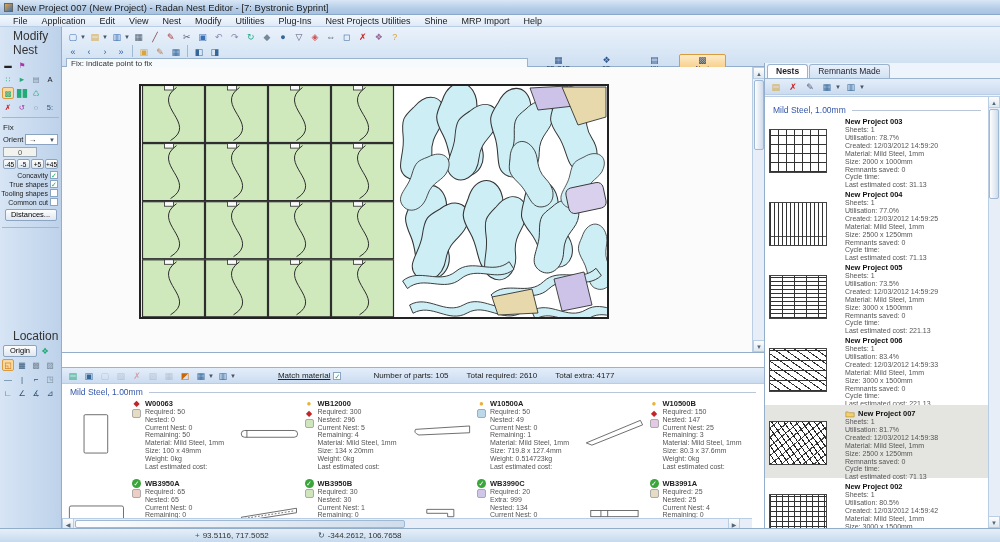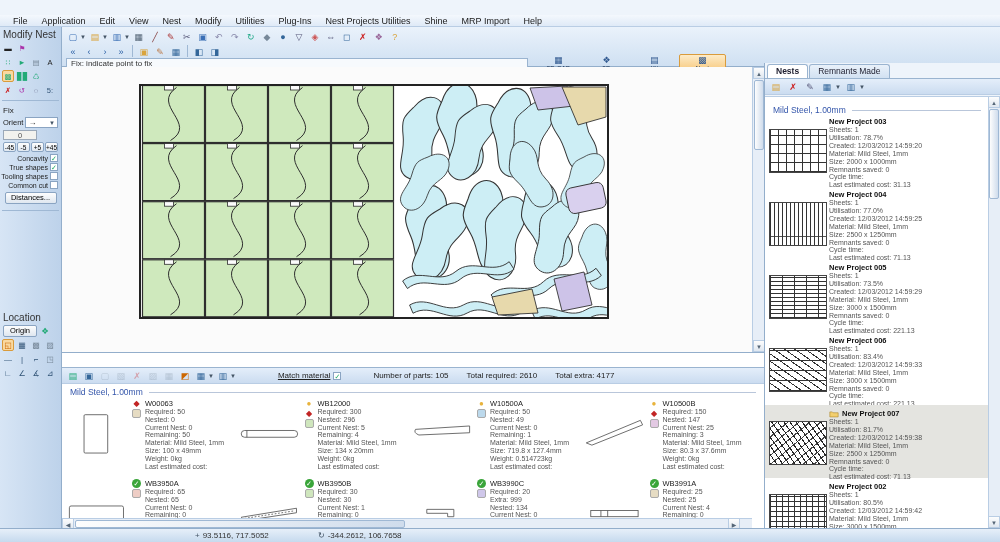--- a/index.html
+++ b/index.html
@@ -39,21 +39,21 @@
     border:1px solid transparent; border-radius:2px; cursor:default; }
   .mode-btn { width:40px; }
   .module-btn .mico { font-size:9px; line-height:9px; color:#30588f; }
   .module-btn .mlab { font-size:6.5px; line-height:7px; color:#213a5c; }
   .module-btn.active { background:linear-gradient(#fde3b0,#f7c want); }
   .module-btn.active { background:linear-gradient(#fdebc8,#f6c678); border-color:#d99b3c; }
 
   
   .sidebar { position:absolute; left:0; top:27px; width:62px; height:501px;
     background:linear-gradient(90deg,#d7e5f5,#bdd2ea); border-right:1px solid #93aecb; }
-  .side-label { font-size:10px; color:#333; padding:2px 0 1px 3px; }
+  .side-label { font-size:12px; color:#333; padding:2px 0 1px 13px; }
   .icon-grid { display:flex; flex-wrap:wrap; gap:2px; padding:1px 2px; }
   .s-icon { width:12px; height:12px; font-size:8.5px; line-height:11px; text-align:center;
     border:1px solid transparent; border-radius:2px; cursor:default; }
   .s-icon.active { background:#f9d9a0; border-color:#d99b3c; }
   .panel-sep { height:1px; background:#9fb8d4; margin:3px 2px; }
   .fix-head { font-size:8px; color:#222; padding:2px 0 1px 3px; }
   .fix-row { display:flex; align-items:center; padding:1px 3px; gap:2px; }
   .fix-lab { font-size:7.5px; color:#222; }
   .orient-select { width:34px; height:11px; background:#fff; border:1px solid #8aa4c2; font-size:8px;
     display:flex; align-items:center; justify-content:space-between; padding:0 2px; color:#333; cursor:default;}
@@ -98,39 +98,39 @@
   .stats { display:flex; gap:18px; margin-left:30px; }
   .stat { font-size:8px; color:#222; }
   .group-header { position:absolute; left:8px; font-size:8.5px; color:#3355aa; white-space:nowrap; display:flex; align-items:center; width:calc(100% - 16px); }
   .group-header::after { content:""; flex:1; height:1px; background:#b9c6da; margin-left:6px; }
   .bp-group { top:34px; }
   .parts-grid { position:absolute; left:4px; top:46px; width:686px; height:125px; overflow:hidden;
     display:grid; grid-template-columns:repeat(4,1fr); grid-auto-rows:76px; column-gap:4px; row-gap:4px; }
   .part-card { display:flex; gap:4px; }
   .part-shape { flex:0 0 62px; height:72px; }
   .part-col { position:relative; padding-left:13px; flex:1; }
-  .part-name { font-size:7.5px; font-weight:normal; color:#222; line-height:9px; white-space:nowrap; }
+  .part-name { font-size:7.5px; font-weight:bold; color:#222; line-height:9px; white-space:nowrap; }
   .part-line { font-size:7px; color:#555; line-height:7.8px; white-space:nowrap; }
   .p-ic { position:absolute; left:0; width:9px; height:9px; font-size:8px; line-height:9px; text-align:center; }
   .ic-red-diamond { color:#c22525; }
   .ic-yellow-circle { color:#e8b33c; }
   .ic-green-check { background:#3aa53a; color:#fff; border-radius:50%; font-size:7px; }
   .p-swatch { position:absolute; left:0; width:9px; height:9px; border:1px solid #aaa; border-radius:2px; }
   .bp-hscroll { position:absolute; left:0; top:165px; width:690px; height:11px; background:#e7eef7; border-top:1px solid #b9cde4; }
 
   
   .right-panel { position:absolute; left:764px; top:63px; width:236px; height:465px; background:#eef4fb; border-left:1px solid #93aecb; }
   .rp-tabs { position:absolute; left:2px; top:1px; height:14px; display:flex; }
   .rp-toolbar { position:absolute; left:0; top:15px; width:236px; height:17px;
     background:linear-gradient(#e4eefa,#cbdcf0); border-top:1px solid #9ab4d0; border-bottom:1px solid #b9cde4;
     display:flex; align-items:center; gap:3px; padding-left:4px; }
   .rp-list { position:absolute; left:0; top:33px; width:224px; height:432px; background:#fff; overflow:hidden; border-top:1px solid #b9cde4; }
   .rp-group { top:4px; position:relative; margin:4px 0 2px 0; }
   .rp-vscroll { position:absolute; right:0; top:33px; width:12px; height:432px; background:#e7eef7; border-left:1px solid #b9cde4; }
-  .nest-item { position:relative; display:flex; gap:2px; padding:4px 2px 2px 4px; height:73px; }
+  .nest-item { position:relative; display:flex; gap:18px; padding:4px 2px 2px 4px; height:73px; }
   .nest-item.selected { background:#e4e4e0; }
   .nest-thumb { flex:0 0 58px; height:44px; margin-top:12px; border:1px solid #444; background:#fff; }
   .t0 { background-image:repeating-linear-gradient(0deg,#333 0 1px,transparent 1px 9px),repeating-linear-gradient(90deg,#333 0 1px,transparent 1px 8px); }
   .t1 { background-image:repeating-linear-gradient(90deg,#333 0 1px,transparent 1px 4px),linear-gradient(0deg,transparent 0 20%,#555 20% 22%,transparent 22%); }
   .t2 { background-image:repeating-linear-gradient(0deg,#333 0 1px,transparent 1px 4px),repeating-linear-gradient(90deg,#333 0 1px,transparent 1px 12px); }
   .t3 { background-image:repeating-linear-gradient(35deg,#333 0 1px,transparent 1px 6px),repeating-linear-gradient(0deg,#333 0 1px,transparent 1px 10px); }
   .t4 { background-image:repeating-linear-gradient(55deg,#222 0 1px,transparent 1px 5px),repeating-linear-gradient(-40deg,#444 0 1px,transparent 1px 7px); }
   .t5 { background-image:repeating-linear-gradient(0deg,#333 0 1px,transparent 1px 5px),repeating-linear-gradient(90deg,#333 0 1px,transparent 1px 6px); }
   .nest-info { flex:1; }
   .nest-title { font-size:7.5px; font-weight:bold; color:#111; line-height:9px; display:flex; align-items:center; gap:3px; }
@@ -141,20 +141,24 @@
   .statusbar { position:absolute; left:0; top:528px; width:1000px; height:14px;
     background:linear-gradient(#e6eff9,#c6daee); border-top:1px solid #93aecb; font-size:8px; color:#333; }
   .sb-item { position:absolute; top:2px; display:flex; gap:3px; align-items:center; }
   .sb-ico { color:#456; font-size:8px; }
 </style>
 </head>
 <body>
 
 <div id="app">
 
+  <div class="titlebar">
+    <div class="app-ico"></div>
+    <div class="title-text">New Project 007 (New Project) - Radan Nest Editor - [7: Bystronic Byprint]</div>
+  </div>
 
   <div class="menubar" id="menubar">
       <span class="menu-item">File</span>
       <span class="menu-item">Application</span>
       <span class="menu-item">Edit</span>
       <span class="menu-item">View</span>
       <span class="menu-item">Nest</span>
       <span class="menu-item">Modify</span>
       <span class="menu-item">Utilities</span>
       <span class="menu-item">Plug-Ins</span>

